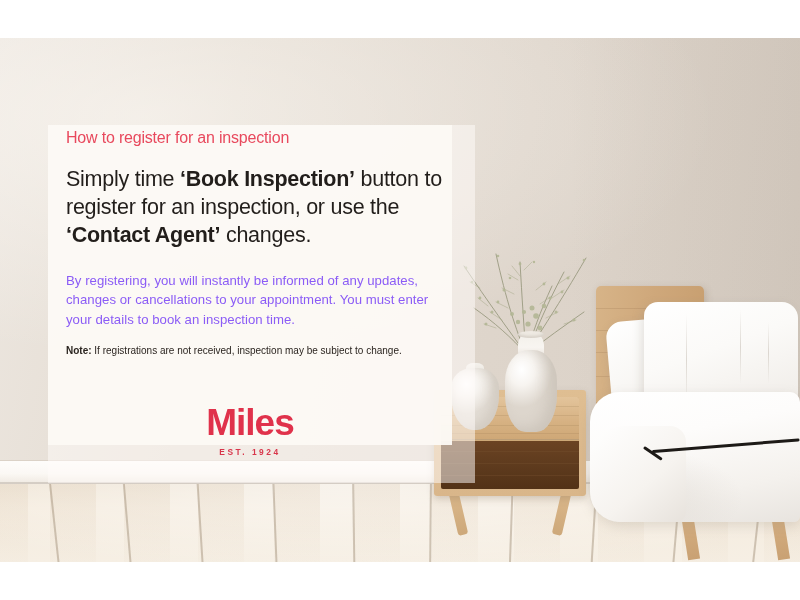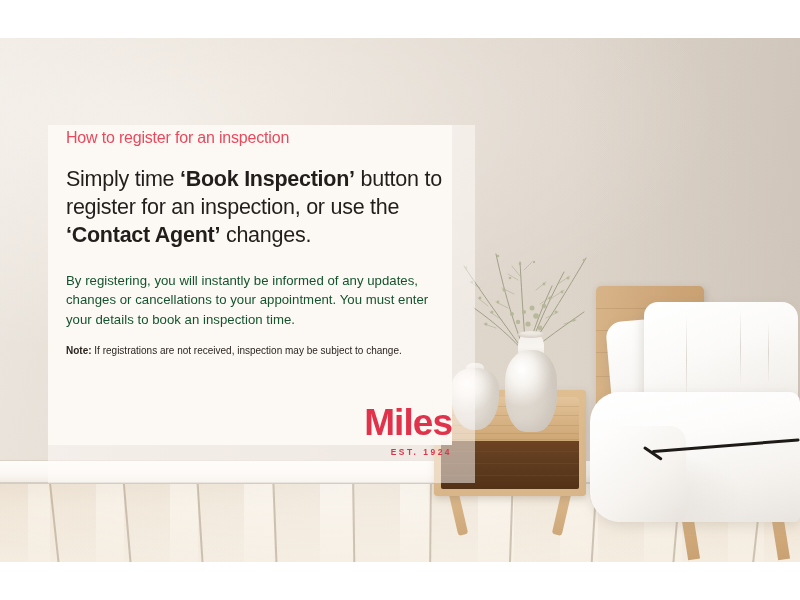--- a/index.html
+++ b/index.html
@@ -225,41 +225,41 @@
     font-size:21.5px;
     font-weight:400;
     line-height:1.30;
     letter-spacing:-0.012em;
     max-width:392px;
   }
   .lede b { font-weight:700; }
 
   .body-copy {
     margin-top:21px;
-    color:#14532d;
+    color:#8b5cf6;
     font-size:13.2px;
     font-weight:400;
     line-height:1.47;
     letter-spacing:0.002em;
     max-width:374px;
   }
   .body-note {
     margin-top:15px;
     color:#2b2520;
     font-size:10px;
     font-weight:400;
     line-height:1.47;
     max-width:374px;
   }
   .body-note b { font-weight:700; }
 
   
   .logo-block {
     position:absolute; left:48px; top:366px; width:404px;
-    text-align:right;
+    text-align:center;
   }
   .logo-word {
     color:#e0324b;
     font-size:37px;
     font-weight:700;
     letter-spacing:-0.026em;
     line-height:1;
   }
   .logo-est {
     margin-top:7px;

